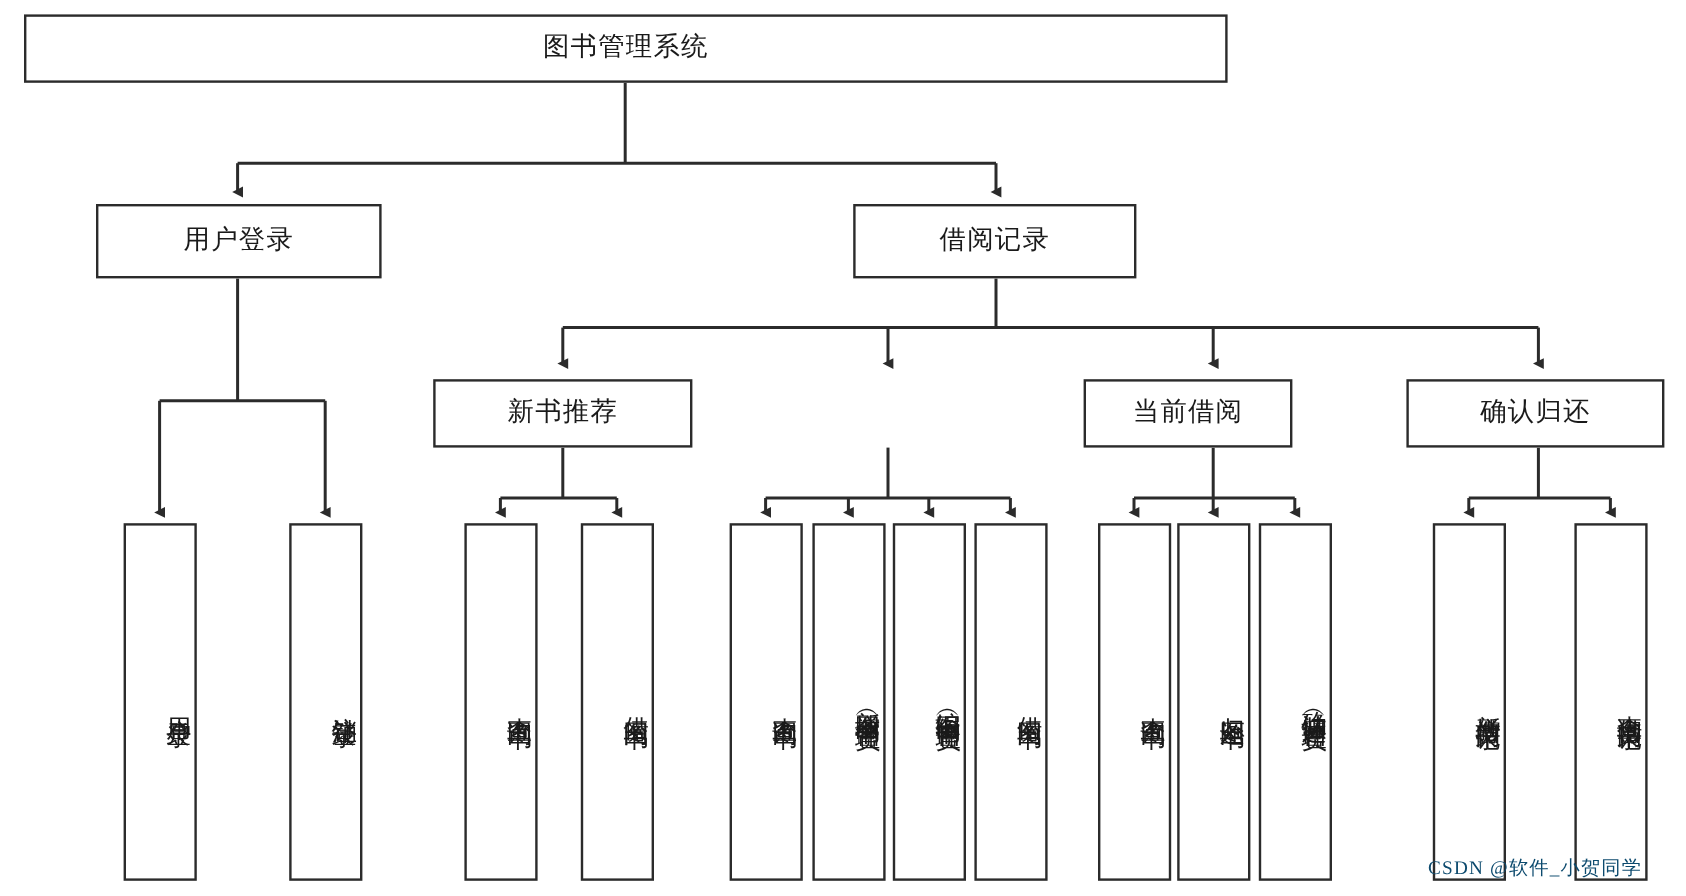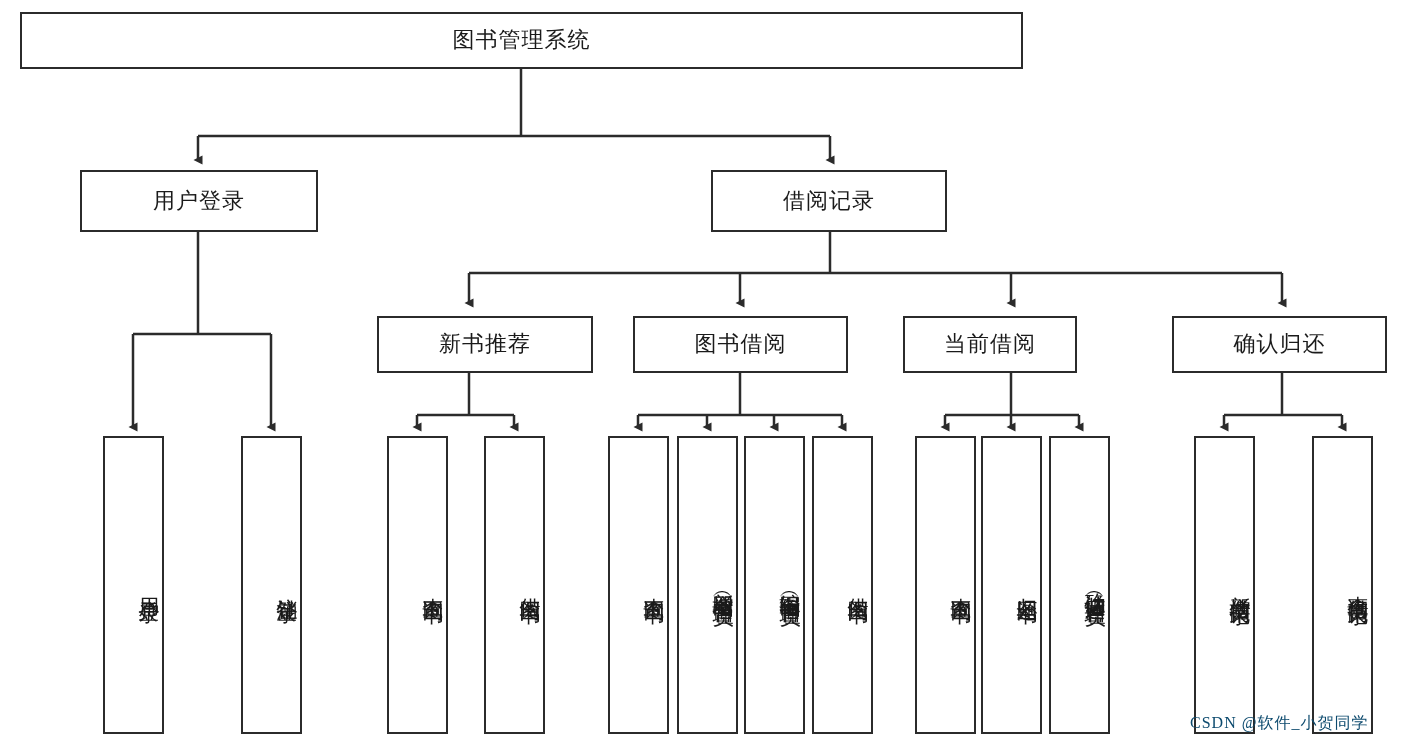--- a/index.html
+++ b/index.html
@@ -132,27 +132,24 @@
   </div>
 
   <div class="node horiz" style="left:80px; top:170px; width:238px; height:62px;">
     <span>用户登录</span>
   </div>
 
   <div class="node horiz" style="left:711px; top:170px; width:236px; height:62px;">
     <span>借阅记录</span>
   </div>
 
-  <div class="node horiz" style="left:361px; top:316px; width:216px; height:57px;margin-left:16px;">
+  <div class="node horiz" style="left:361px; top:316px; width:216px; height:57px;">
     <span>新书推荐</span>
   </div>
 
-  <div class="node horiz" style="left:633px; top:316px; width:215px; height:57px;">
-    <span>图书借阅</span>
-  </div>
 
   <div class="node horiz" style="left:903px; top:316px; width:174px; height:57px;">
     <span>当前借阅</span>
   </div>
 
   <div class="node horiz" style="left:1172px; top:316px; width:215px; height:57px;">
     <span>确认归还</span>
   </div>
 
   <div class="node vert" style="left:103px; top:436px; width:61px; height:298px;">

